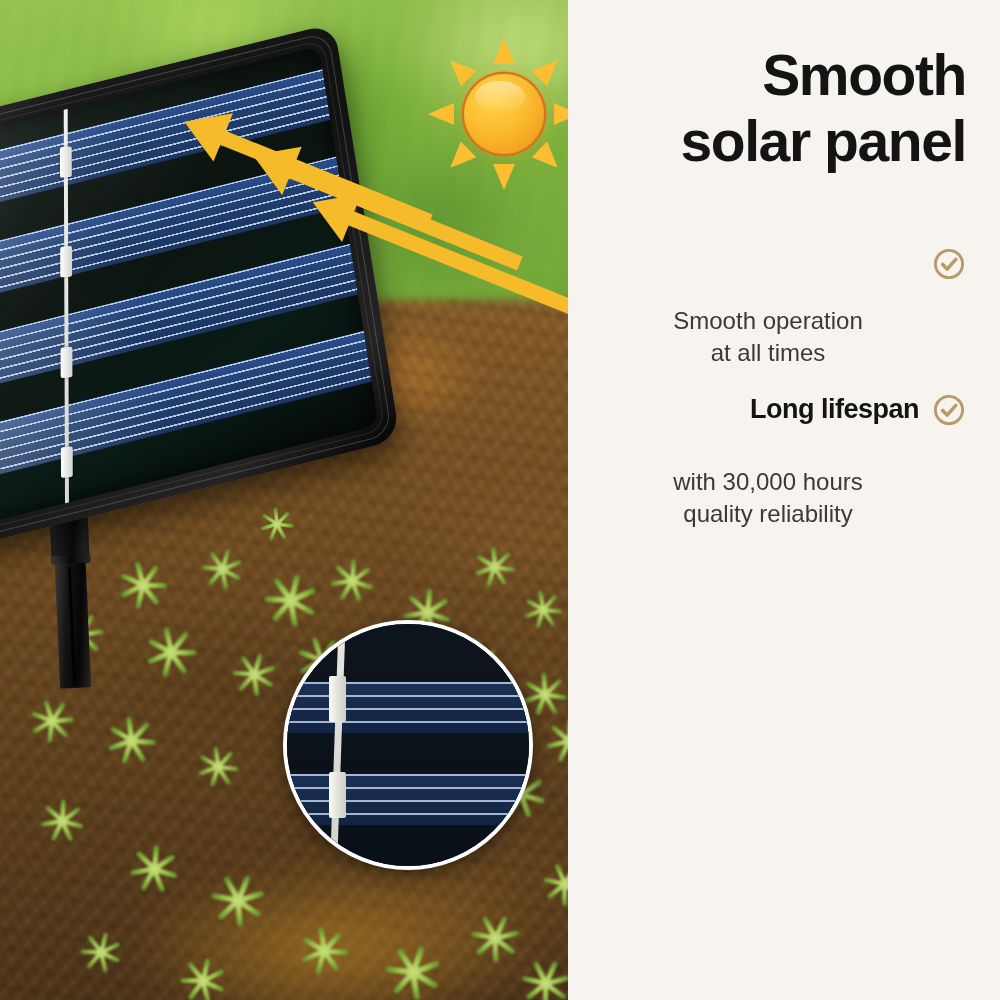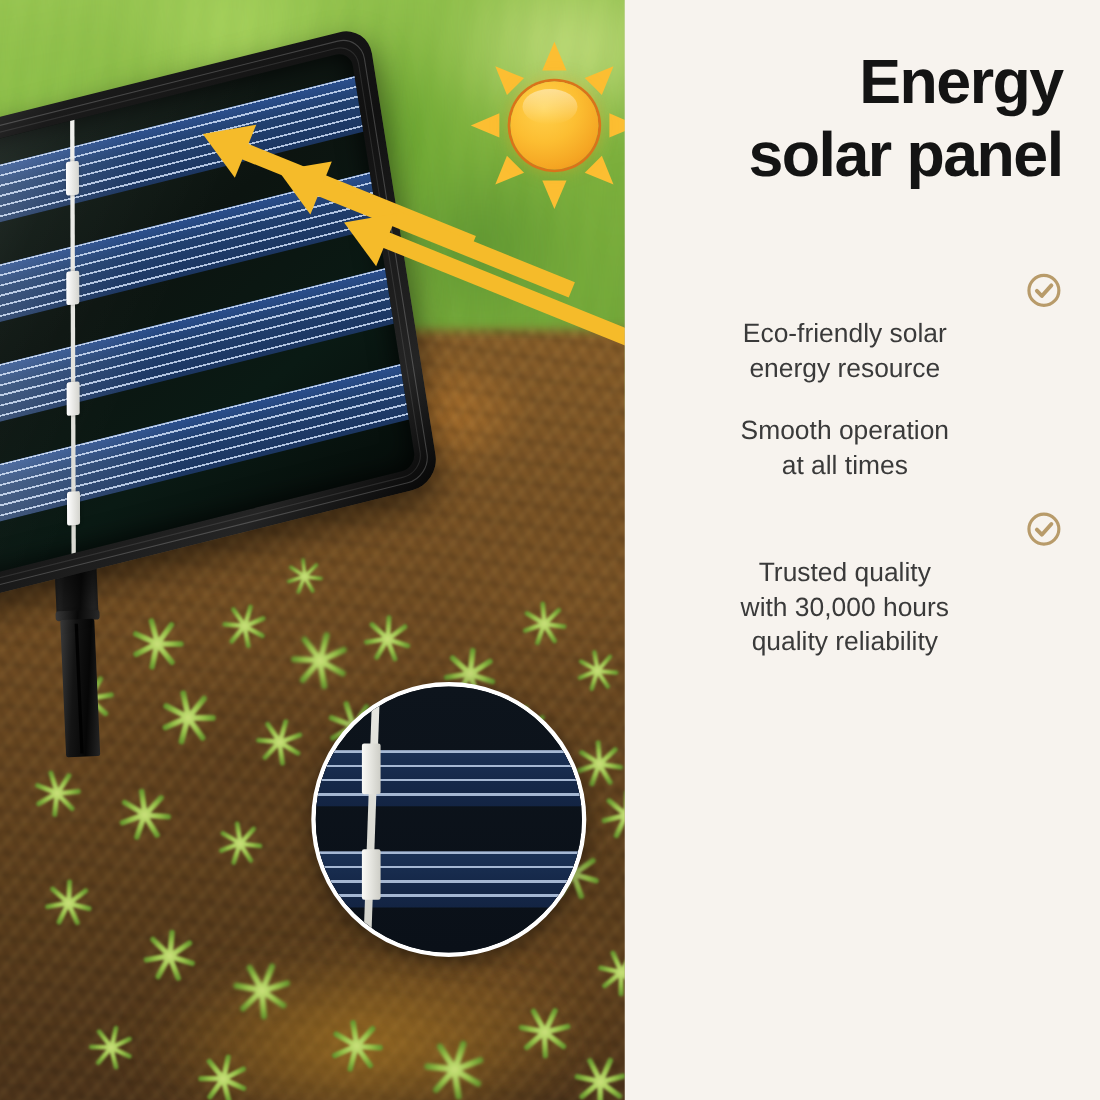--- a/index.html
+++ b/index.html
@@ -724,55 +724,52 @@
         <div class="inset-bus"></div>
         <div class="inset-tab" style="top:52px"></div>
         <div class="inset-tab" style="top:148px"></div>
       </div>
     </div>
   </div>
 
   <div class="side">
 
     <div class="headline">
-      <span>Energy</span>
+      <span>Smooth</span>
       <span class="l2">solar panel</span>
     </div>
 
     <div class="features">
 
       <div class="feature">
         <div class="feature-head">
           <svg class="check-icon" viewBox="0 0 40 40">
             <circle cx="20" cy="20" r="16" fill="none" stroke="#b89b6a" stroke-width="3.4"></circle>
             <path d="M12.5 20.5 L17.8 26 L28 14.6" fill="none" stroke="#b89b6a" stroke-width="4.2" stroke-linecap="round" stroke-linejoin="round"></path>
           </svg>
         </div>
-        <div class="feature-desc">
-          <span>Eco-friendly solar</span><br>
-          <span>energy resource</span>
-        </div>
       </div>
 
       <div class="feature">
         <div class="feature-desc">
           <span>Smooth operation</span><br>
           <span>at all times</span>
         </div>
       </div>
 
       <div class="feature">
         <div class="feature-head">
+          <span class="feature-title">Long lifespan</span>
           <svg class="check-icon" viewBox="0 0 40 40">
             <circle cx="20" cy="20" r="16" fill="none" stroke="#b89b6a" stroke-width="3.4"></circle>
             <path d="M12.5 20.5 L17.8 26 L28 14.6" fill="none" stroke="#b89b6a" stroke-width="4.2" stroke-linecap="round" stroke-linejoin="round"></path>
           </svg>
         </div>
         <div class="feature-desc">
-          <span>Trusted quality</span><br>
+          <br>
           <span>with 30,000 hours</span><br>
           <span>quality reliability</span>
         </div>
       </div>
 
     </div>
   </div>
 </div>
 
 </body></html>

